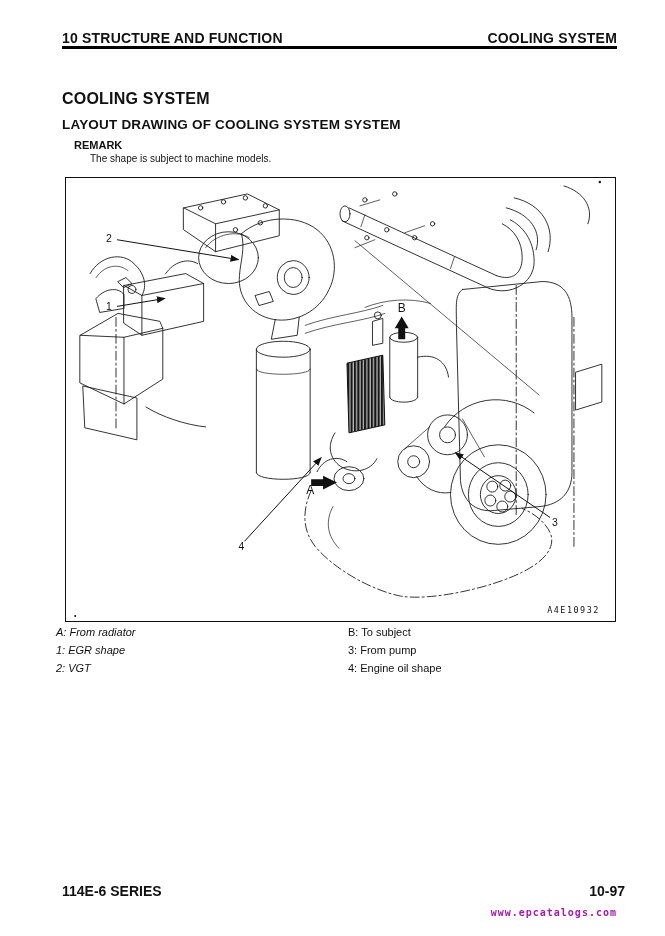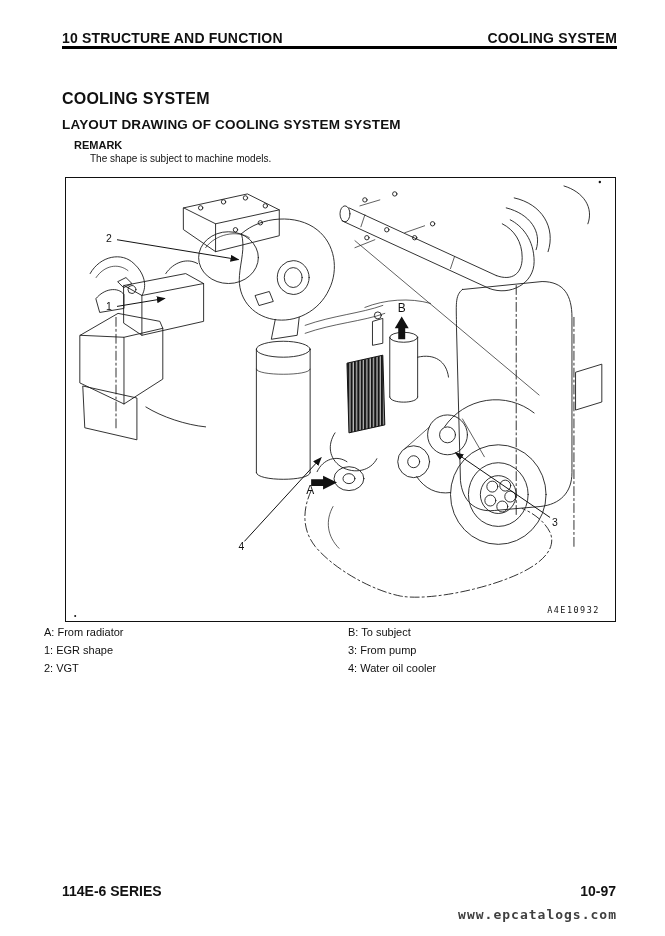--- a/index.html
+++ b/index.html
@@ -12,27 +12,27 @@
   .hdr{top:30px;font-size:14px;font-weight:bold;letter-spacing:.2px;text-align:right;}
   .hdr-left{left:62px;}
   .hdr-right{right:48px;}
   .hdr-rule{left:62px;right:48px;top:46px;height:3px;background:#000;}
   .page-title{left:62px;top:90px;font-size:16px;font-weight:bold;letter-spacing:.2px;}
   .page-subtitle{left:62px;top:117px;font-size:13.5px;font-weight:bold;letter-spacing:.2px;}
   .remark-h{left:74px;top:139px;font-size:11px;font-weight:bold;}
   .remark-t{left:62px;top:153px;font-size:10px;margin-left:28px;}
   .figure-frame{left:65px;top:177px;width:551px;height:445px;border:1px solid #111;box-sizing:border-box;background:#fff;}
   .legend-col{top:623px;font-size:11px;line-height:18px;}
-  .legend-col.left{left:44px;}
+  .legend-col.left{left:56px;font-style:italic;}
   .legend-col.right{left:348px;}
   .ftr{top:883px;font-size:14px;font-weight:bold;}
   .ftr-left{left:62px;}
-  .ftr-right{right:49px;}
+  .ftr-right{right:40px;}
   .watermark{right:48px;top:907px;font-family:"DejaVu Sans Mono", monospace;
-    font-weight:bold;font-size:13px;letter-spacing:1px;color:#404040;}
+    font-weight:bold;font-size:10px;letter-spacing:1px;color:#a21caf;}
   svg text{font-family:"Liberation Sans", sans-serif;fill:#111;}
   svg .code{font-family:"DejaVu Sans Mono", monospace;font-size:8.5px;letter-spacing:1.5px;}
   svg .co{font-size:10.5px;}
   svg .fl{font-size:12px;}
   .ln{stroke:#1c1c1c;stroke-width:.9;fill:none;stroke-linecap:round;stroke-linejoin:round;}
   .thin{stroke-width:.7;}
   .chain{stroke-dasharray:9 3 2 3;}
   .leader{stroke:#111;stroke-width:1;fill:none;}
 </style>
 </head>
@@ -202,18 +202,18 @@
 </div>
 
 <div class="abs legend-col left">
   <div>A: From radiator</div>
   <div>1: EGR shape</div>
   <div>2: VGT</div>
 </div>
 <div class="abs legend-col right">
   <div>B: To subject</div>
   <div>3: From pump</div>
-  <div>4: Water oil cooler</div>
+  <div>4: Engine oil shape</div>
 </div>
 
 <div class="abs ftr ftr-left">114E-6 SERIES</div>
 <div class="abs ftr ftr-right">10-97</div>
 <div class="abs watermark">www.epcatalogs.com</div>
 
 </body></html>

